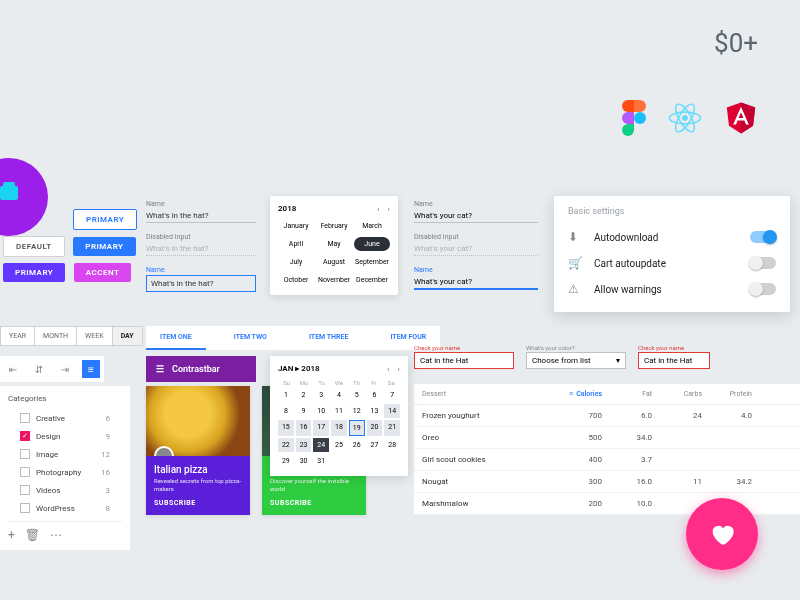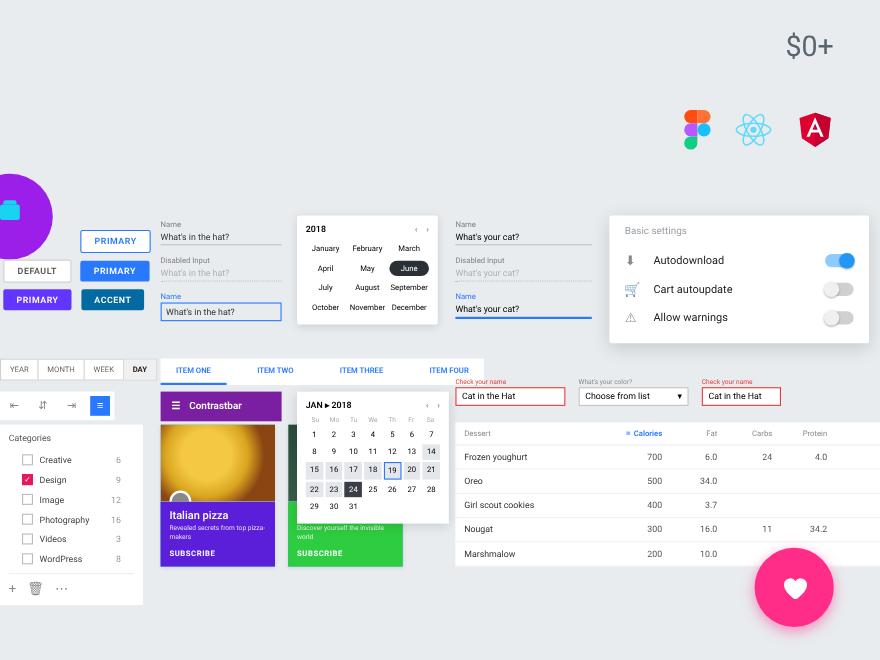--- a/index.html
+++ b/index.html
@@ -14,21 +14,21 @@
 .react-logo,.angular-logo{width:34px;height:34px}
 .purple-circle{position:absolute;top:158px;left:-30px;width:78px;height:78px;background:#9b1fe8;border-radius:50%}
 .purple-circle::after{content:"";position:absolute;top:28px;left:30px;width:18px;height:14px;background:#19d4f0;border-radius:2px}
 .purple-circle::before{content:"";position:absolute;top:24px;left:33px;width:12px;height:4px;background:#19d4f0;border-radius:2px 2px 0 0}
 .col-buttons{position:absolute;top:206px;left:0;width:140px}
 .btn{display:inline-block;padding:5px 12px;font-size:8px;font-weight:600;letter-spacing:0.5px;border-radius:2px;margin:3px;cursor:pointer}
 .btn-outline-primary{border:1px solid #2979ff;color:#2979ff;background:#fff}
 .btn-default{border:1px solid #d0d0d0;color:#555;background:#fff}
 .btn-primary{background:#2979ff;color:#fff;border:none}
 .btn-primary-flat{background:#6236ff;color:#fff;border:none}
-.btn-accent{background:#0369a1;color:#fff;border:none}
+.btn-accent{background:#d946ef;color:#fff;border:none}
 .inputs-col{position:absolute;top:200px;left:146px;width:110px}
 .input-group{margin-bottom:10px}
 .input-label{font-size:7px;color:#7a8288;margin-bottom:1px}
 .input-label.blue{color:#2979ff}
 .input-field{width:100%;border:none;border-bottom:1px solid #c0c0c0;background:transparent;padding:2px 0;font-size:8px;color:#333}
 .input-field.boxed{border:1px solid #2979ff;padding:3px 4px}
 .input-field.disabled{color:#b0b0b0;border-bottom:1px dotted #c0c0c0}
 .monthpicker{position:absolute;top:196px;left:270px;width:128px;background:#fff;border-radius:2px;padding:8px;box-shadow:0 2px 8px rgba(0,0,0,0.12)}
 .mp-header{display:flex;justify-content:space-between;align-items:center;font-size:8px;font-weight:600;margin-bottom:6px}
 .mp-nav{display:flex;gap:8px;color:#888}
@@ -59,21 +59,21 @@
 .align-btn.sel{background:#2979ff;color:#fff}
 .categories{position:absolute;top:386px;left:0;width:130px;background:#fff;padding:8px}
 .cat-title{font-size:8px;color:#555;margin-bottom:6px}
 .cat-row{display:flex;align-items:center;padding:4px 12px;font-size:8px}
 .cat-check{width:10px;height:10px;border:1px solid #bbb;margin-right:6px;display:inline-flex;align-items:center;justify-content:center;font-size:7px}
 .cat-check.checked{background:#ec1561;border-color:#ec1561;color:#fff}
 .cat-label{flex:1;color:#444}
 .cat-count{color:#999}
 .cat-footer{display:flex;gap:10px;padding-top:6px;border-top:1px solid #eee;margin-top:4px;color:#888;font-size:12px}
 .contrast-bar{position:absolute;top:356px;left:146px;width:110px;background:#7b1fa2;color:#fff;padding:8px 10px;font-size:9px;font-weight:600;display:flex;align-items:center;gap:8px}
-.card{position:absolute;width:104px;background:#0ea5e9;box-shadow:0 1px 4px rgba(0,0,0,0.1)}
+.card{position:absolute;width:104px;background:#8b5cf6;box-shadow:0 1px 4px rgba(0,0,0,0.1)}
 .card-img{height:70px;background:#ddd;position:relative;overflow:hidden}
 .card-body{padding:8px;color:#fff}
 .card-title{font-size:10px;font-weight:500;margin-bottom:2px}
 .card-sub{font-size:6px;opacity:0.85;margin-bottom:6px;line-height:1.3}
 .card-sub-btn{font-size:7px;font-weight:700;letter-spacing:0.5px}
 .card1{top:386px;left:146px}
 .card1 .card-body{background:#5b1fd9}
 .card2{top:386px;left:262px}
 .card2 .card-body{background:#2ecc40}
 .avatar{position:absolute;bottom:-10px;left:8px;width:20px;height:20px;border-radius:50%;background:#888;border:2px solid #fff}

